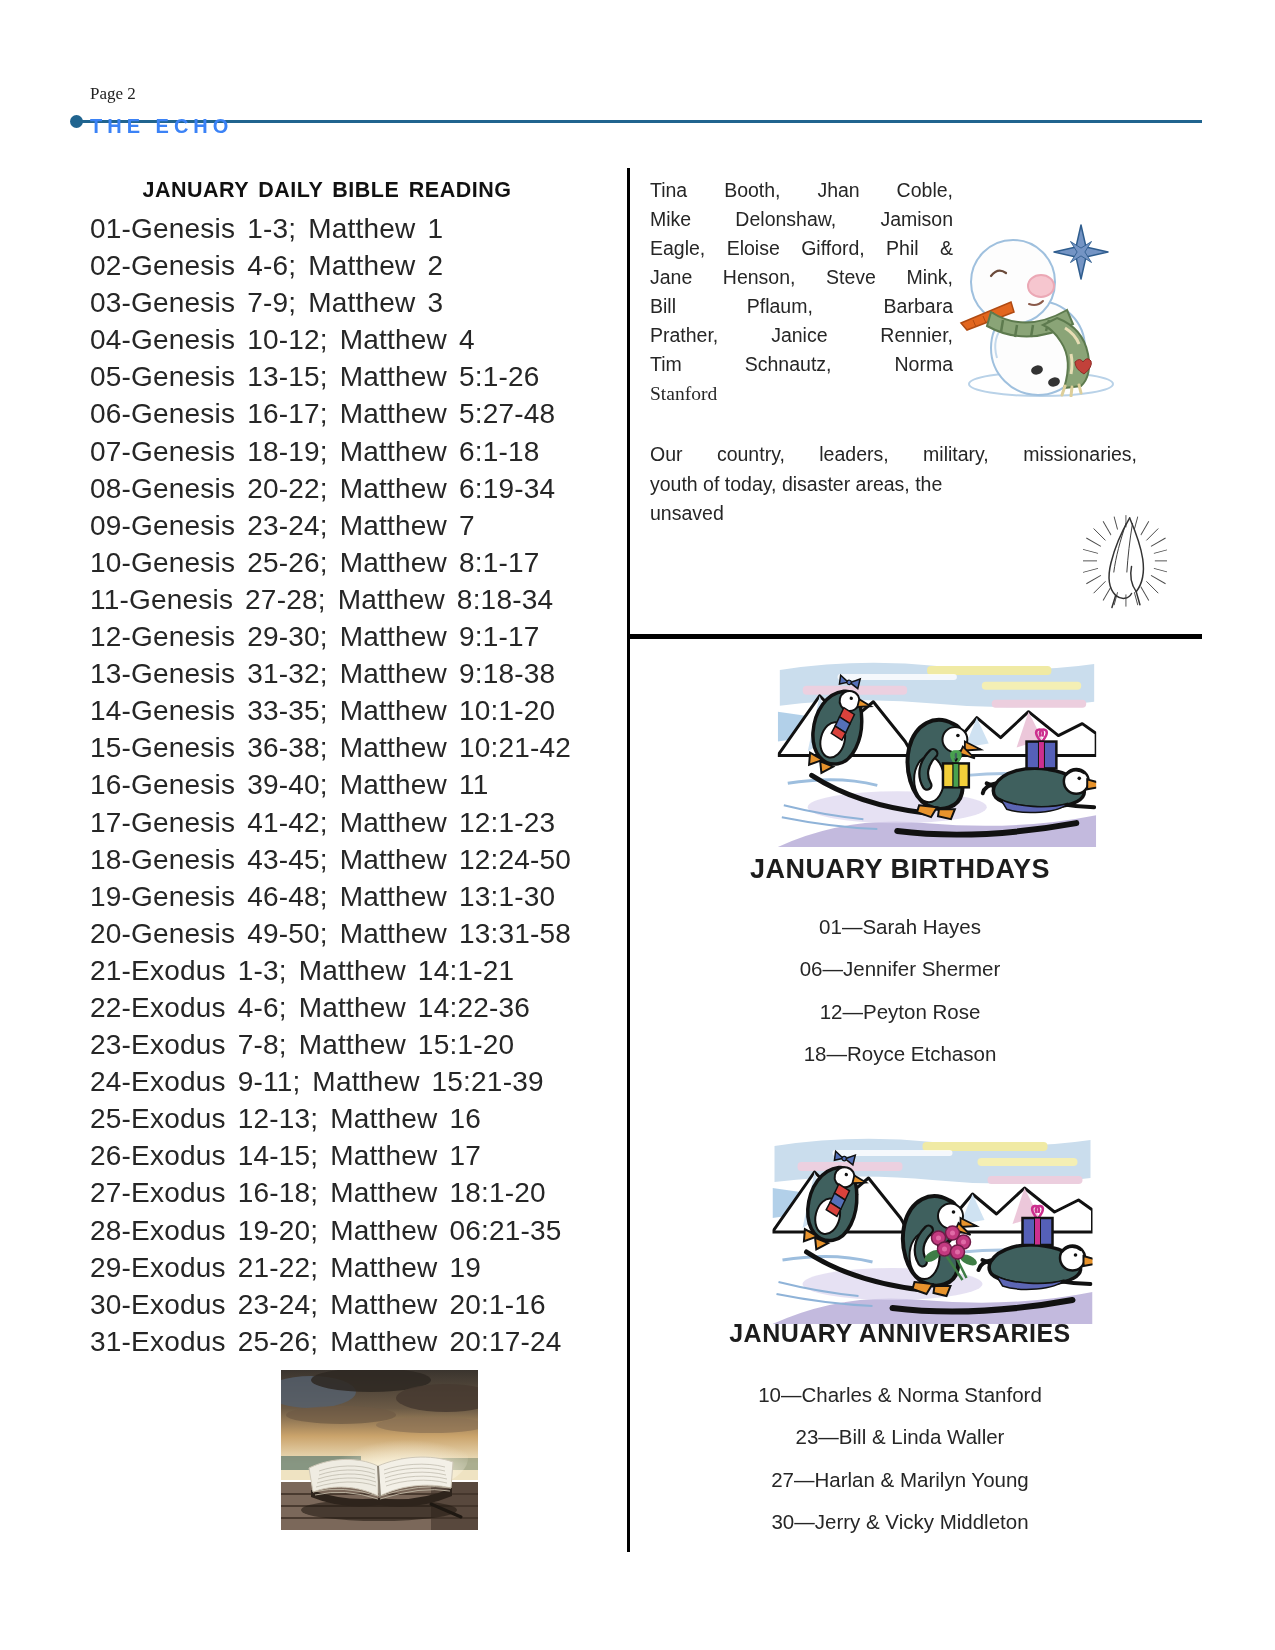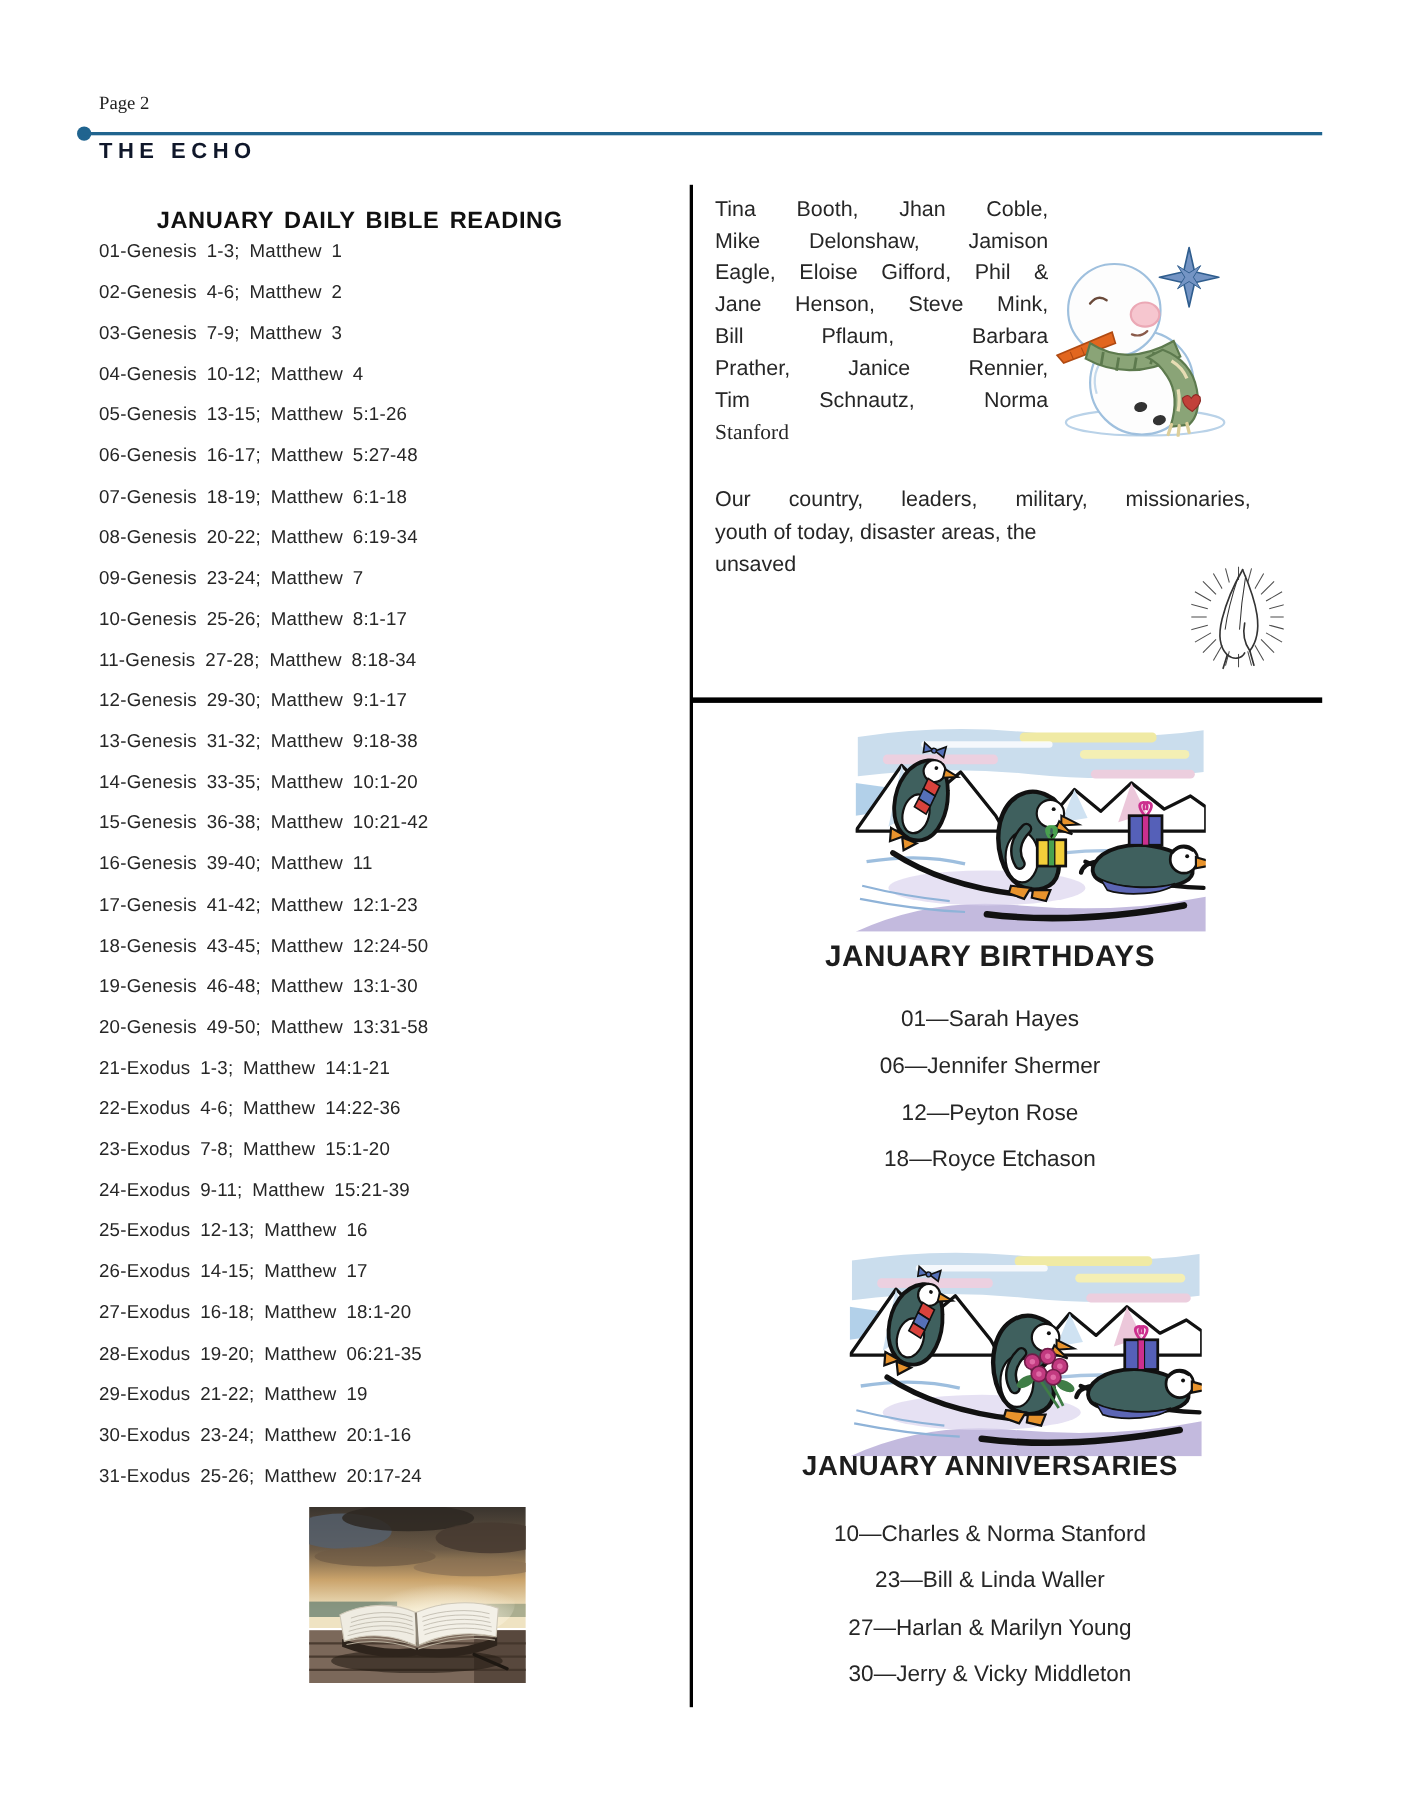--- a/index.html
+++ b/index.html
@@ -6,26 +6,26 @@
   .page {
     position:relative; width:1275px; height:1650px; background:#ffffff;
     font-family:"Liberation Sans", sans-serif; color:#262626; overflow:hidden;
   }
   .abs { position:absolute; }
 
   
   .page-number { left:90px; top:84px; font-size:17px; color:#222;font-family:Liberation Serif, serif; }
   .header-rule { left:76px; top:120px; width:1126px; height:3px; background:#20648f; }
   .header-dot { left:70px; top:115px; width:13px; height:13px; border-radius:50%; background:#20648f; }
-  .masthead { left:90px; top:127px; font-size:20px; font-weight:700; letter-spacing:5px; color:#0f172a; }
-
-  
-  .reading-title { left:88px; top:188px; width:478px; text-align:center;
+  .masthead { left:90px; top:115px; font-size:20px; font-weight:700; letter-spacing:5px; color:#3b82f6; }
+
+  
+  .reading-title { left:88px; top:178px; width:478px; text-align:center;
     font-size:21.5px; font-weight:700; letter-spacing:0.5px; word-spacing:3px; color:#111; }
-  .reading-list { left:90px; top:210px; width:500px; font-size:17px; letter-spacing:0.2px; word-spacing:4px; }
+  .reading-list { left:90px; top:210px; width:500px; font-size:28px; letter-spacing:0.2px; word-spacing:4px; }
   .reading-item { height:37.1px; line-height:37.1px; white-space:nowrap; }
 
   
   .v-divider { left:627px; top:168px; width:3px; height:1384px; background:#000; }
   .h-divider { left:628px; top:634px; width:574px; height:5px; background:#000; }
 
   
   .prayer-names { left:650px; top:176px; width:303px; font-size:19.5px; line-height:29px; }
   .prayer-names .pline { text-align:justify; text-align-last:justify; }
   .prayer-names .pline:last-child { text-align-last:left;font-family:Liberation Serif, serif; }

